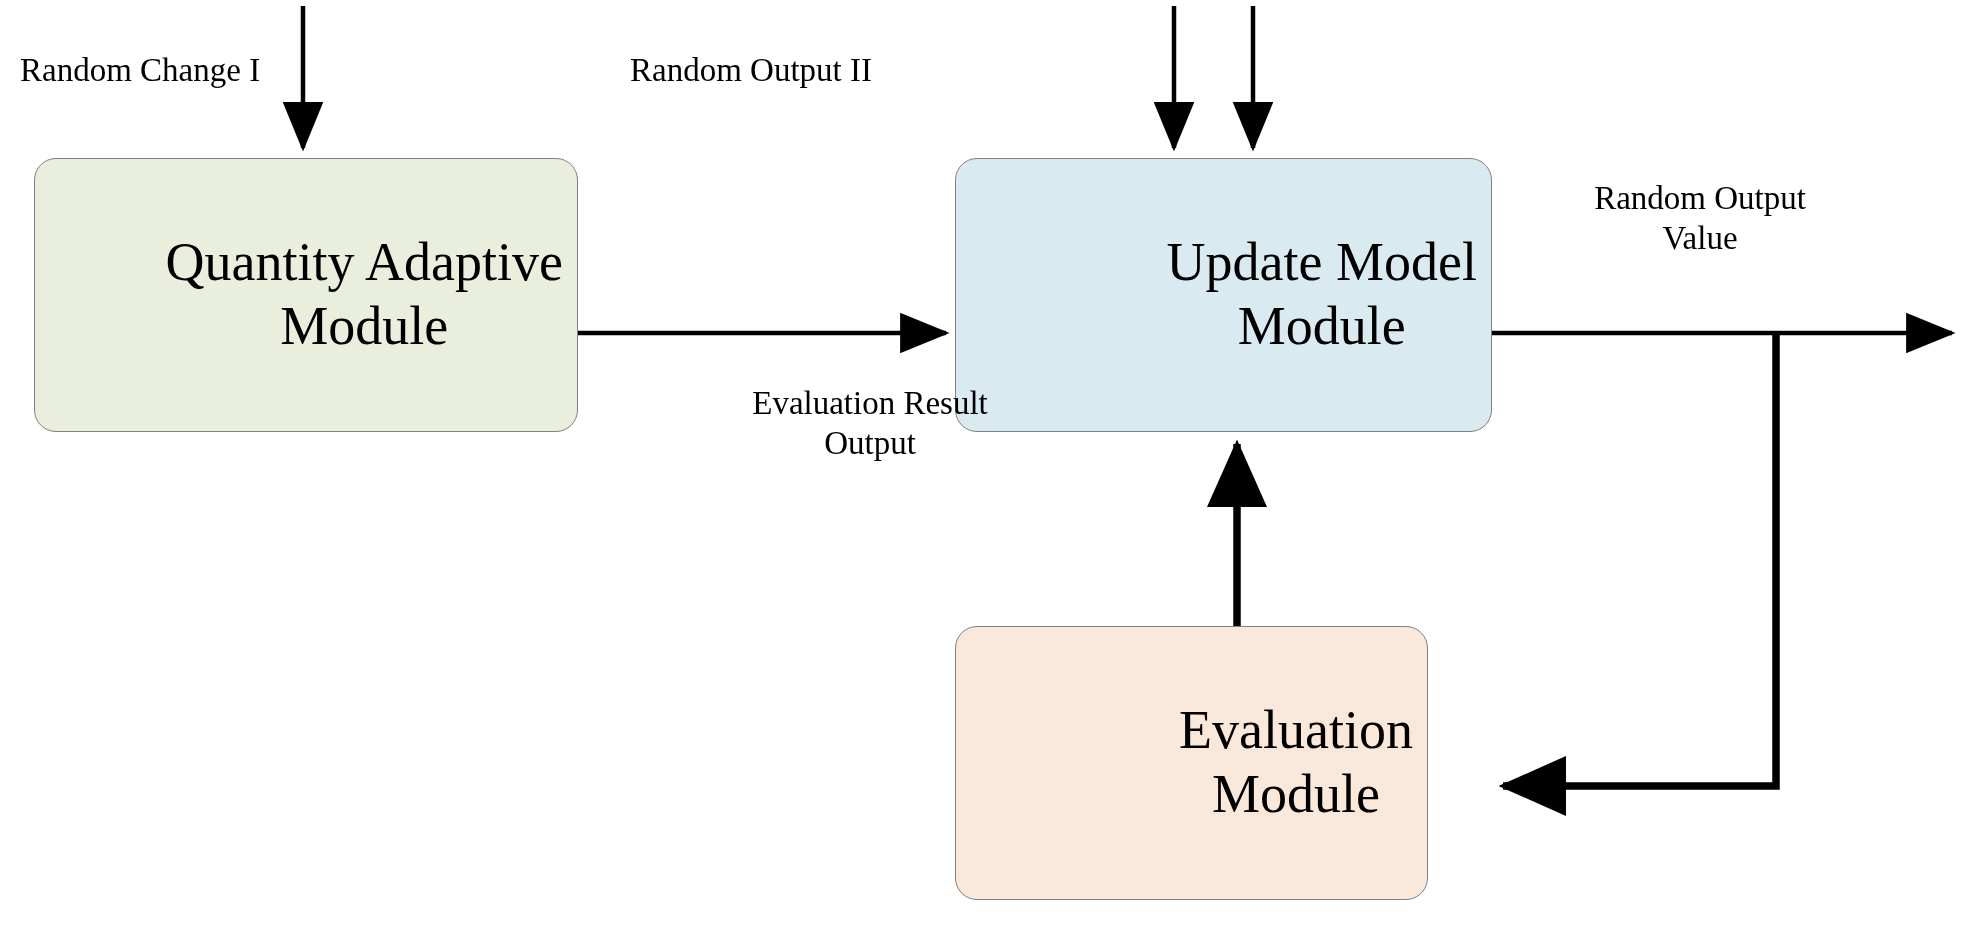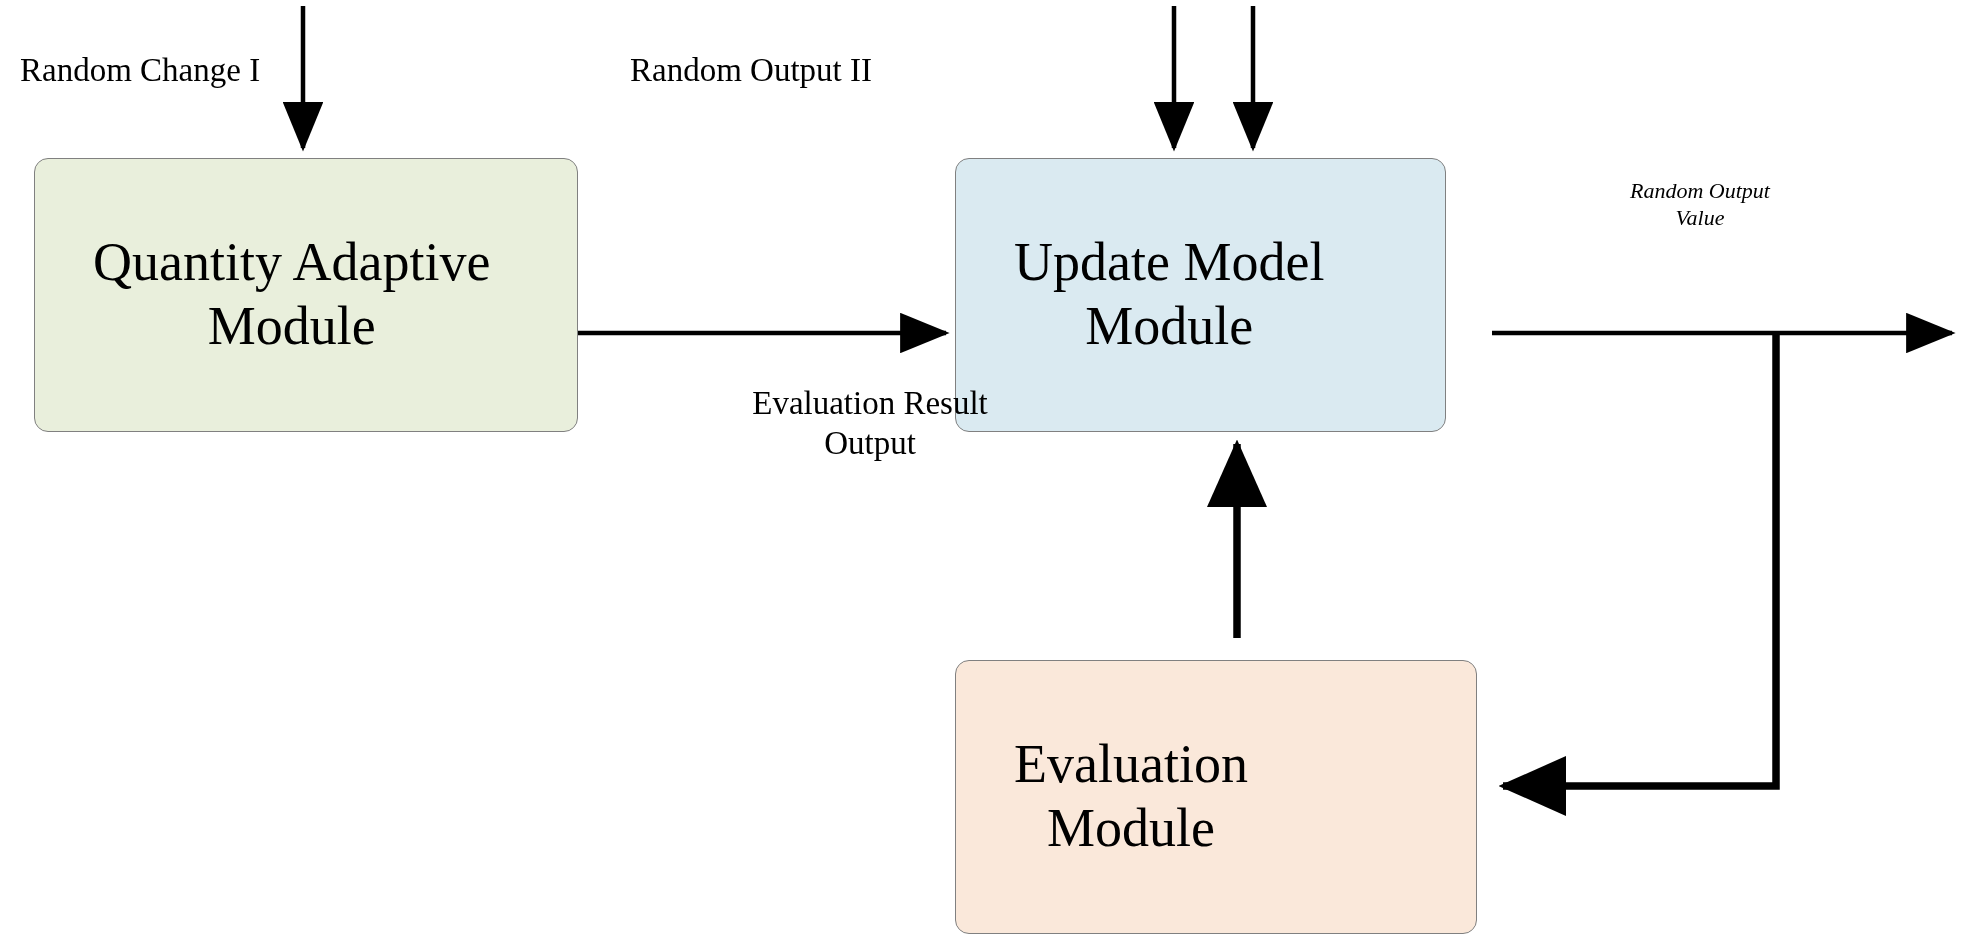--- a/index.html
+++ b/index.html
@@ -24,28 +24,27 @@
     left: 0;
     top: 0;
     width: 1977px;
     height: 936px;
     pointer-events: none;
   }
   .node {
     position: absolute;
     box-sizing: border-box;
     border: 1.6px solid #808080;
-    border-radius: 14px;
+    border-radius: 22px;
     display: flex;
     align-items: center;
-    justify-content: flex-start;
+    justify-content: flex-end;
     text-align: center;
     line-height: 1.18;
     color: #000000;
-    padding-left: 44px;
   }
   .node-label {
     display: block;
     white-space: pre-line;
     padding: 0 14px;
   }
   .edge-label {
     position: absolute;
     color: #000000;
     text-align: center;
@@ -96,35 +95,35 @@
     <g>
       <line x1="1237" y1="638" x2="1237" y2="444" stroke="#000000" stroke-width="7.5" marker-end="url(#arrowhead-thick)"></line>
     </g>
   </svg>
 
   <div class="node" style="left:34px; top:158px; width:544px; height:274px; background:#e9efdc; font-size:54px;">
     <span class="node-label">Quantity Adaptive
 Module</span>
   </div>
 
-  <div class="node" style="left:955px; top:158px; width:491px; height:274px; background:#daeaf1; font-size:54px;">
+  <div class="node" style="left:955px; top:158px; width:537px; height:274px; background:#daeaf1; font-size:54px;">
     <span class="node-label">Update Model
 Module</span>
   </div>
 
-  <div class="node" style="left:955px; top:660px; width:522px; height:274px; background:#fae8da; font-size:54px;">
+  <div class="node" style="left:955px; top:626px; width:473px; height:274px; background:#fae8da; font-size:54px;">
     <span class="node-label">Evaluation
 Module</span>
   </div>
 
   <div class="edge-label" style="left:20px; top:50px; width:340px; text-align:left; font-size:33px;">Random Change I</div>
 
   <div class="edge-label" style="left:630px; top:50px; width:350px; text-align:left; font-size:33px;">Random Output II</div>
 
 
 
-  <div class="edge-label" style="left:1540px; top:178px; width:320px; text-align:center; font-size:22px;font-style:italic;">Random Output
+  <div class="edge-label" style="left:1540px; top:178px; width:320px; text-align:center; font-size:33px;">Random Output
 Value</div>
 
   <div class="edge-label" style="left:690px; top:383px; width:360px; text-align:center; font-size:33px;">Evaluation Result
 Output</div>
 
 </div>
 
 </body></html>

